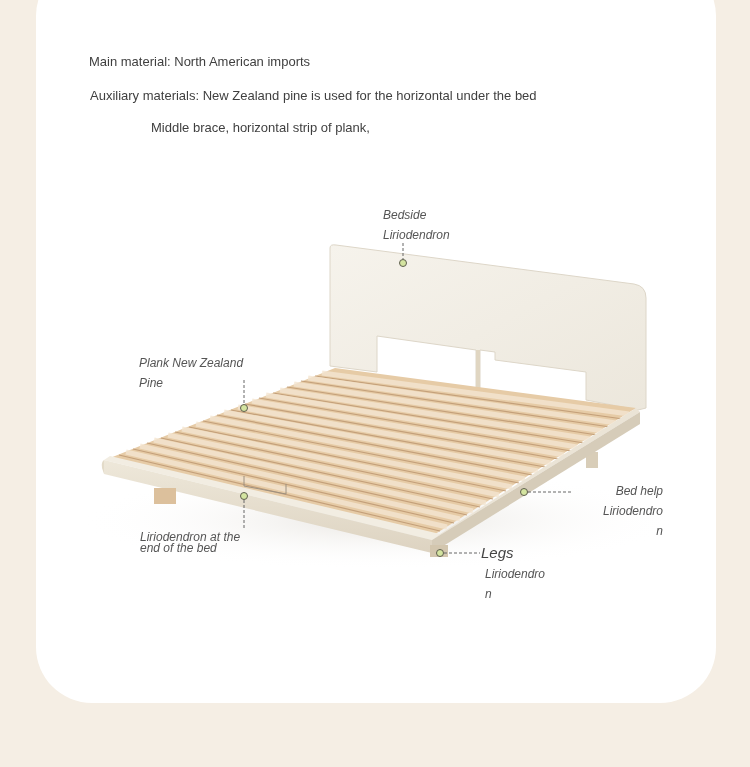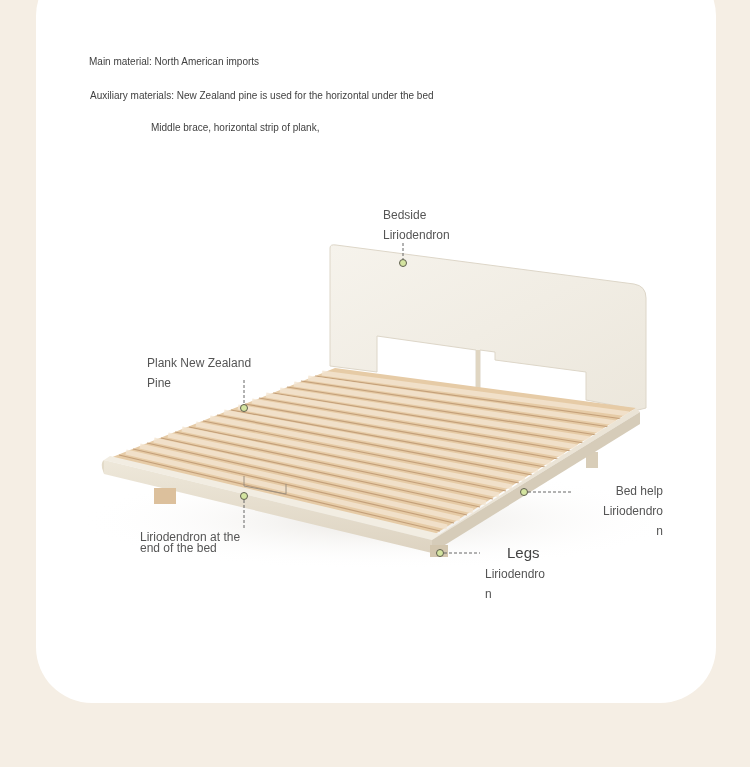--- a/index.html
+++ b/index.html
@@ -9,26 +9,26 @@
     position: relative; overflow: hidden;
     font-family: "Liberation Sans", sans-serif;
     color: #4a4a4a;
   }
   .card {
     position: absolute; left: 36px; top: -40px;
     width: 680px; height: 743px;
     background: #ffffff;
     border-radius: 56px;
   }
-  .intro { position: absolute; font-size: 10px; line-height: 14px; color: #3f3f3f; }
+  .intro { position: absolute; font-size: 13px; line-height: 14px; color: #3f3f3f; }
   .intro-main { left: 89px; top: 55px; }
   .intro-aux { left: 90px; top: 89px; width: 500px; }
   .intro-aux2 { left: 151px; top: 121px; }
   .bed-svg { position: absolute; left: 0; top: 0; }
-  .label { position: absolute; font-size: 12px; color: #555; line-height: 20px; }
+  .label { position: absolute; font-size: 12px; color: #555; line-height: 20px; font-style: italic; }
   .label.tight { line-height: 11px; }
   .label.big { font-size: 15px; color: #444; }
 </style>
 </head>
 <body>
 
 <div class="card"></div>
 
 <div class="intro intro-main">
   <div>Main material: North American imports</div>
@@ -134,33 +134,33 @@
     <circle cx="524" cy="492" r="3.5"></circle>
     <circle cx="440" cy="553" r="3.5"></circle>
   </g>
 </svg>
 
 <div class="label" style="left:383px; top:205px;">
   <div>Bedside</div>
   <div>Liriodendron</div>
 </div>
 
-<div class="label" style="left:147px; top:353px;">
+<div class="label" style="left:139px; top:353px;">
   <div>Plank New Zealand</div>
   <div>Pine</div>
 </div>
 
 <div class="label tight" style="left:140px; top:532px;">
   <div>Liriodendron at the</div>
   <div>end of the bed</div>
 </div>
 
 <div class="label" style="left:603px; top:481px;text-align:right;">
   <div>Bed help</div>
   <div>Liriodendro</div>
   <div>n</div>
 </div>
 
-<div class="label big" style="left:481px; top:543px;margin-left:26px;">Legs</div>
+<div class="label big" style="left:481px; top:543px;">Legs</div>
 <div class="label" style="left:485px; top:564px;">
   <div>Liriodendro</div>
   <div>n</div>
 </div>
 
 </body></html>

